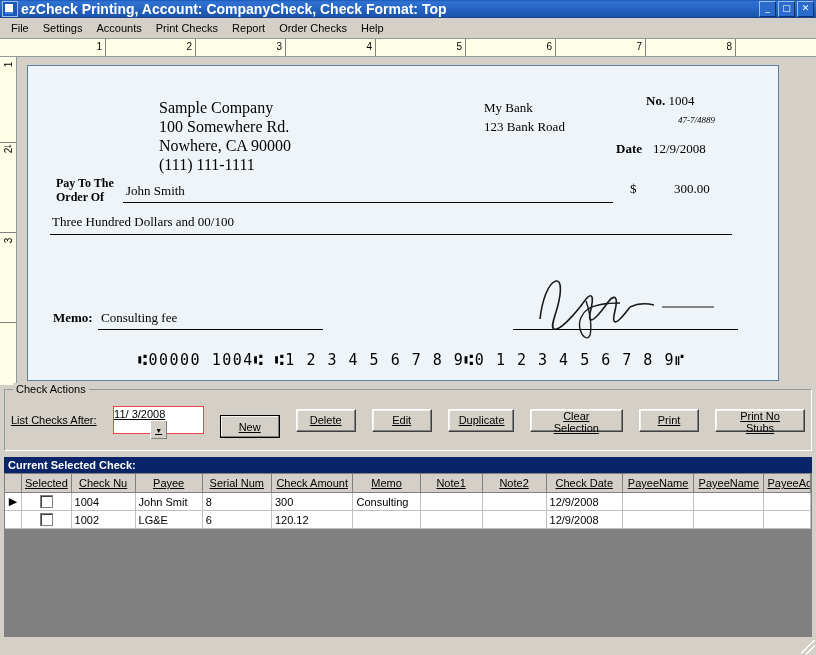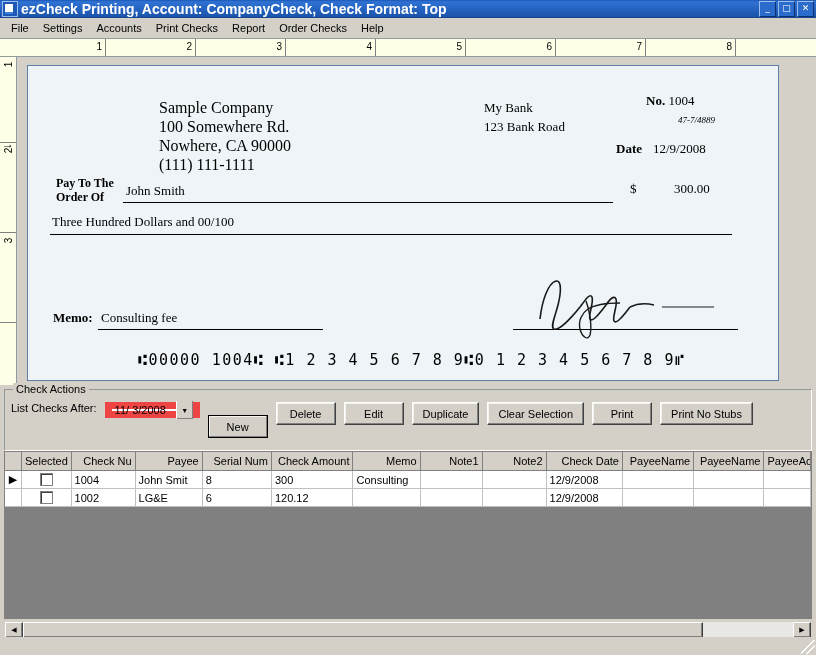--- a/index.html
+++ b/index.html
@@ -217,31 +217,34 @@
   .group-title {
     position: absolute;
     top: -7px; left: 8px;
     background: #d4d0c8;
     font-size: 11px;
     padding: 0 3px;
     color: #000;
   }
   .actions-row {
     display: flex;
-    gap: 8px;
+    align-items: center;
+    gap: 16px;
+    text-decoration: underline;
   }
   .label-sm { font-size: 11px; color: #000; white-space: nowrap; }
   .combo {
     width: 95px;
-    height: 16px;
+    height: 28px;
     background: #ffffff;
-    border: 7px solid #ef4444;
+    border: 1px solid #ef4444;
     display: flex;
     align-items: center;
     box-sizing: border-box;
+    flex-direction: column;
   }
   .combo input {
     border: none;
     outline: none;
     flex: 1 1 auto;
     font-size: 11px;
     font-family: "Liberation Sans", sans-serif;
     padding-left: 3px;
     width: 100%;
     background: transparent;
@@ -304,25 +307,26 @@
     background: #ffffff;
     width: 100%;
   }
   table.grid th {
     background: #d4d0c8;
     border: 1px solid #808080;
     border-top: none;
     border-left: none;
     font-size: 11px;
     font-weight: normal;
-    text-align: right;
+    text-align: center;
     padding: 1px 3px;
     height: 16px;
     white-space: nowrap;
     overflow: hidden;
+    text-decoration: underline;
   }
   table.grid td {
     border-right: 1px solid #c0c0c0;
     border-bottom: 1px solid #c0c0c0;
     font-size: 11px;
     padding: 1px 3px;
     height: 15px;
     white-space: nowrap;
     overflow: hidden;
     background: #ffffff;
@@ -508,20 +512,21 @@
       <button class="btn focused">New</button>
       <button class="btn">Delete</button>
       <button class="btn">Edit</button>
       <button class="btn">Duplicate</button>
       <button class="btn">Clear Selection</button>
       <button class="btn">Print</button>
       <button class="btn">Print No Stubs</button>
     </div>
   </div>
 
+  <div class="section-header">Current Selected Check:</div>
 
   <div class="grid-wrap">
     <table class="grid">
       <colgroup>
         <col style="width:16px">
           <col style="width:48px">
           <col style="width:62px">
           <col style="width:65px">
         <col style="width:67px">
           <col style="width:79px">

